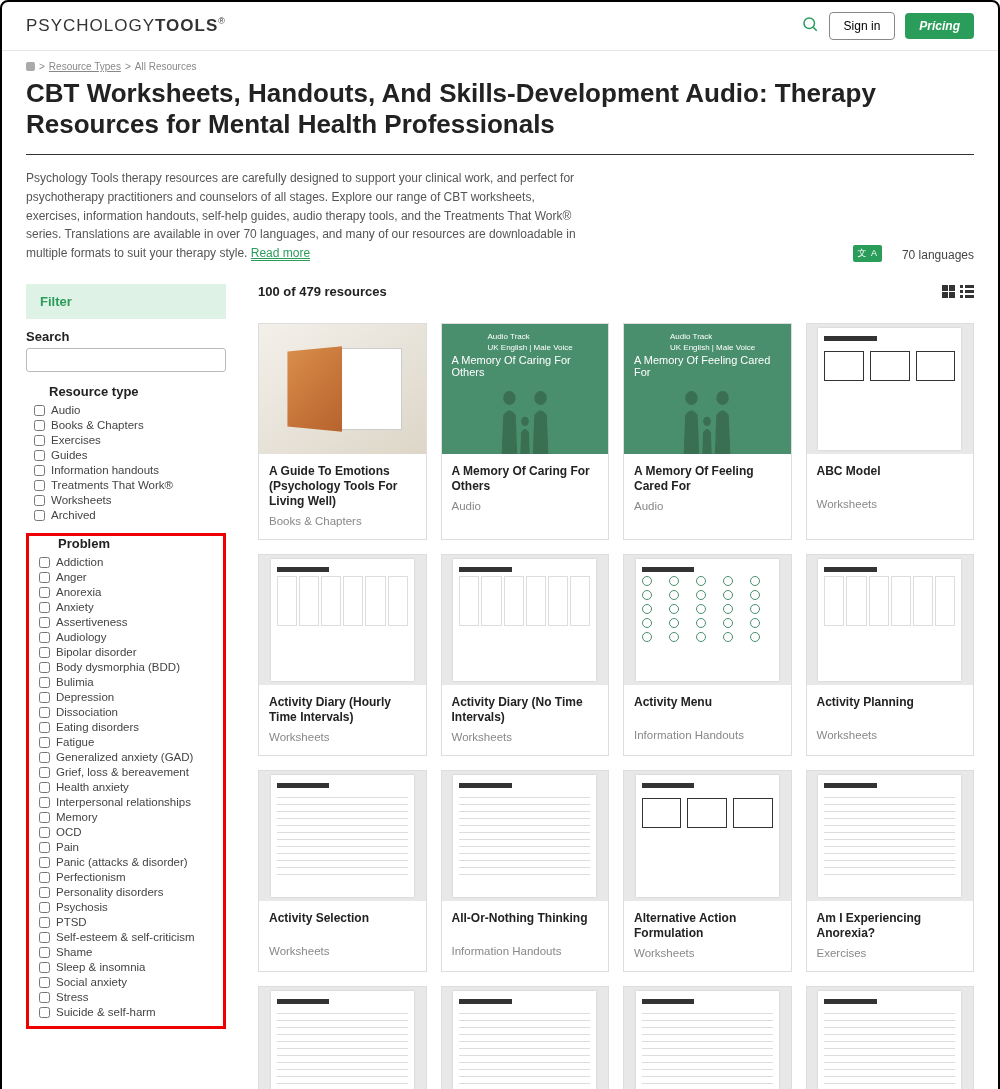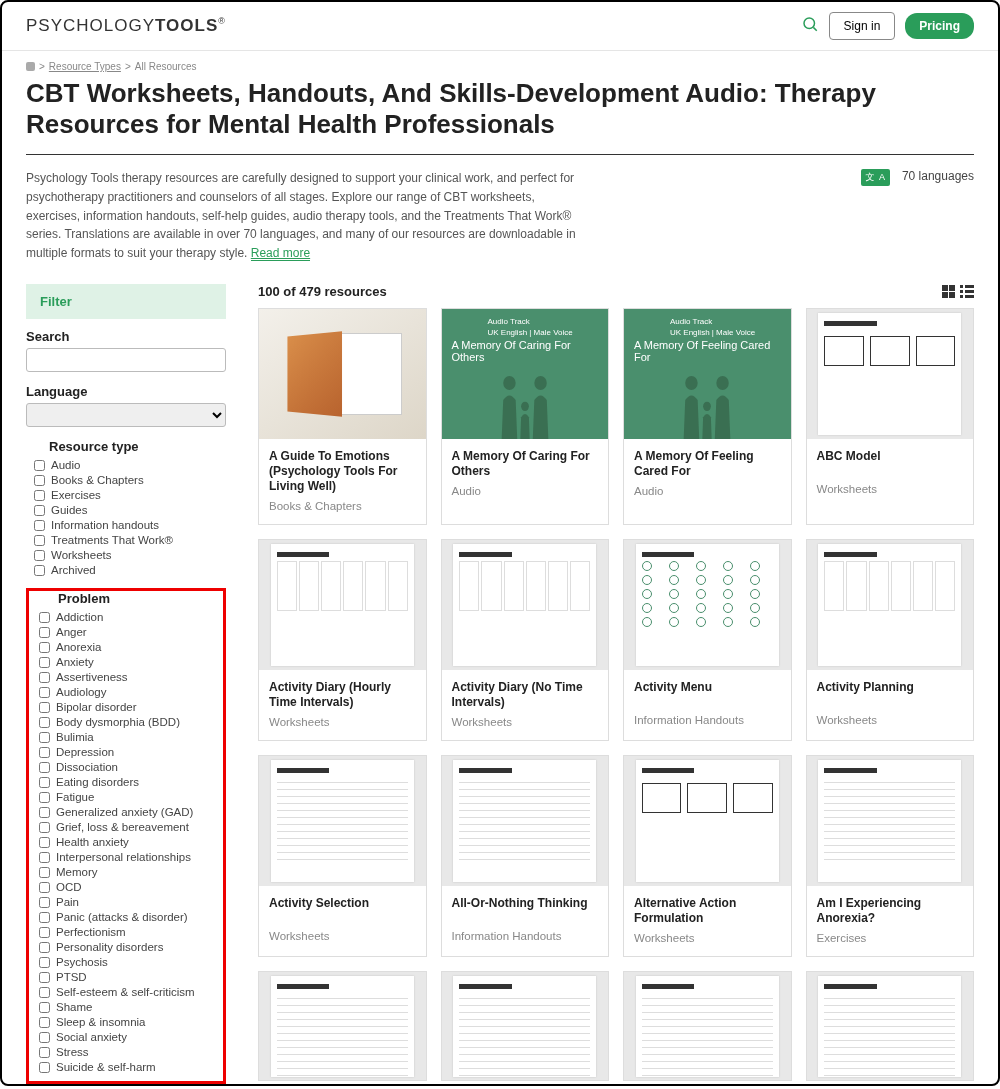--- a/index.html
+++ b/index.html
@@ -9,53 +9,53 @@
 
 .header { display: flex; align-items: center; padding: 10px 24px; border-bottom: 1px solid #e5e5e5; }
 .logo { font-size: 17px; letter-spacing: 1px; color: #333; font-weight: 400; }
 .logo .bold { font-weight: 700; margin-top: 8px; }
 .logo sup { font-size: 9px; }
 .nav { display: flex; gap: 42px; margin-left: 60px; font-size: 13px; color: #555; }
 .nav span { cursor: pointer; }
 .header-right { margin-left: auto; display: flex; align-items: center; gap: 10px; }
 .search-icon svg { width: 18px; height: 18px; stroke: #2a9d5a; }
 .btn-signin { border: 1px solid #888; background: #fff; padding: 6px 14px; font-size: 12px; border-radius: 4px; cursor: pointer; }
-.btn-pricing { background: #2a9d5a; color: #fff; border: none; padding: 6px 14px; font-size: 12px; border-radius: 12px; cursor: pointer; font-weight: 600; }
+.btn-pricing { background: #2a9d5a; color: #fff; border: none; padding: 6px 14px; font-size: 12px; border-radius: 4px; cursor: pointer; font-weight: 600; font-style: italic; }
 
 
 .content { padding: 10px 24px 0; }
 .breadcrumb { font-size: 10px; color: #888; margin-bottom: 6px; display: flex; gap: 4px; align-items: center; }
 .breadcrumb a { color: #888; text-decoration: underline; }
 .breadcrumb .home-icon { display: inline-block; width: 9px; height: 9px; background: #aaa; border-radius: 2px; }
 h1.page-title { font-size: 26px; font-weight: 800; line-height: 1.2; color: #222; margin-bottom: 14px; }
 hr.title-rule { border: none; border-top: 1px solid #333; margin-bottom: 14px; }
 
 .intro-row { display: flex; gap: 30px; margin-bottom: 22px; }
 .intro-text { font-size: 12px; line-height: 1.55; color: #555; max-width: 560px; }
 .intro-text .readmore { color: #2a9d5a; border-bottom: 1px solid #2a9d5a; }
-.lang-badge { margin-left: auto; display: flex; align-items: flex-start; gap: 12px; font-size: 12px; color: #444; white-space: nowrap; }
+.lang-badge { margin-left: auto; display: flex; align-items: flex-end; gap: 20px; font-size: 12px; color: #444; white-space: nowrap; }
 .lang-badge .icon { background: #2a9d5a; color: #fff; font-size: 9px; padding: 2px 4px; border-radius: 2px; letter-spacing: 1px; }
 
 
 .main { display: flex; gap: 32px; }
 .sidebar { width: 200px; flex-shrink: 0; }
 .filter-hdr { background: #dff2e6; padding: 10px 14px; font-size: 13px; font-weight: 700; color: #2a9d5a; margin-bottom: 10px; }
 .filter-block { margin-bottom: 12px; }
 .filter-block label.blk { display: block; font-size: 13px; font-weight: 700; color: #222; margin-bottom: 4px; }
 .filter-block input[type=text], .filter-block select { width: 100%; border: 1px solid #bbb; border-radius: 3px; padding: 4px 6px; font-size: 12px; height: 24px; }
 .filter-group { margin-bottom: 10px; }
 .filter-group h4 { font-size: 13px; font-weight: 800; margin-bottom: 4px; color: #222; margin-left: 23px; }
 .chk-row { display: flex; align-items: center; gap: 6px; font-size: 11.5px; color: #444; padding: 1px 0 2px 8px; }
 .chk-row input { width: 11px; height: 11px; }
 .problem-box { border: 3px solid #e00; padding: 0 2px 6px 2px; }
 .problem-box .filter-group { margin-bottom: 0; }
 
 
 .results { flex: 1; }
-.results-hdr { display: flex; align-items: center; font-size: 13px; font-weight: 700; color: #222; margin-bottom: 9px; }
+.results-hdr { display: flex; align-items: center; font-size: 13px; font-weight: 700; color: #222; margin-bottom: 24px; }
 .view-toggle { margin-left: auto; display: flex; gap: 4px; }
 .view-toggle .icon { width: 14px; height: 14px; display: inline-block; }
 .grid-view { display: grid; grid-template-columns: repeat(2, 6px); grid-template-rows: repeat(2,6px); gap: 1px; }
 .grid-view span { background: #333; }
 .list-view { display: flex; flex-direction: column; gap: 2px; }
 .list-view span { display: flex; gap: 2px; align-items: center; }
 .list-view .dot { width: 3px; height: 3px; background: #333; }
 .list-view .line { flex: 1; height: 3px; background: #333; width: 10px; }
 
 .card-grid { display: grid; grid-template-columns: repeat(4, 1fr); gap: 14px; }
@@ -131,24 +131,20 @@
     <div class="main">
 
       <aside class="sidebar">
         <div class="filter-hdr">Filter</div>
 
         <div class="filter-block">
           <label class="blk">Search</label>
           <input type="text" value="" style="">
         </div>
 
-        <div class="filter-block">
-          <label class="blk">Language</label>
-          <select><option></option></select>
-        </div>
 
         <div class="filter-group">
           <h4>Resource type</h4>
           <div id="type-list">
               <div class="chk-row">
                 <input type="checkbox" style="">
                 <span>Audio</span>
               </div>
               <div class="chk-row">
                 <input type="checkbox" style="">

